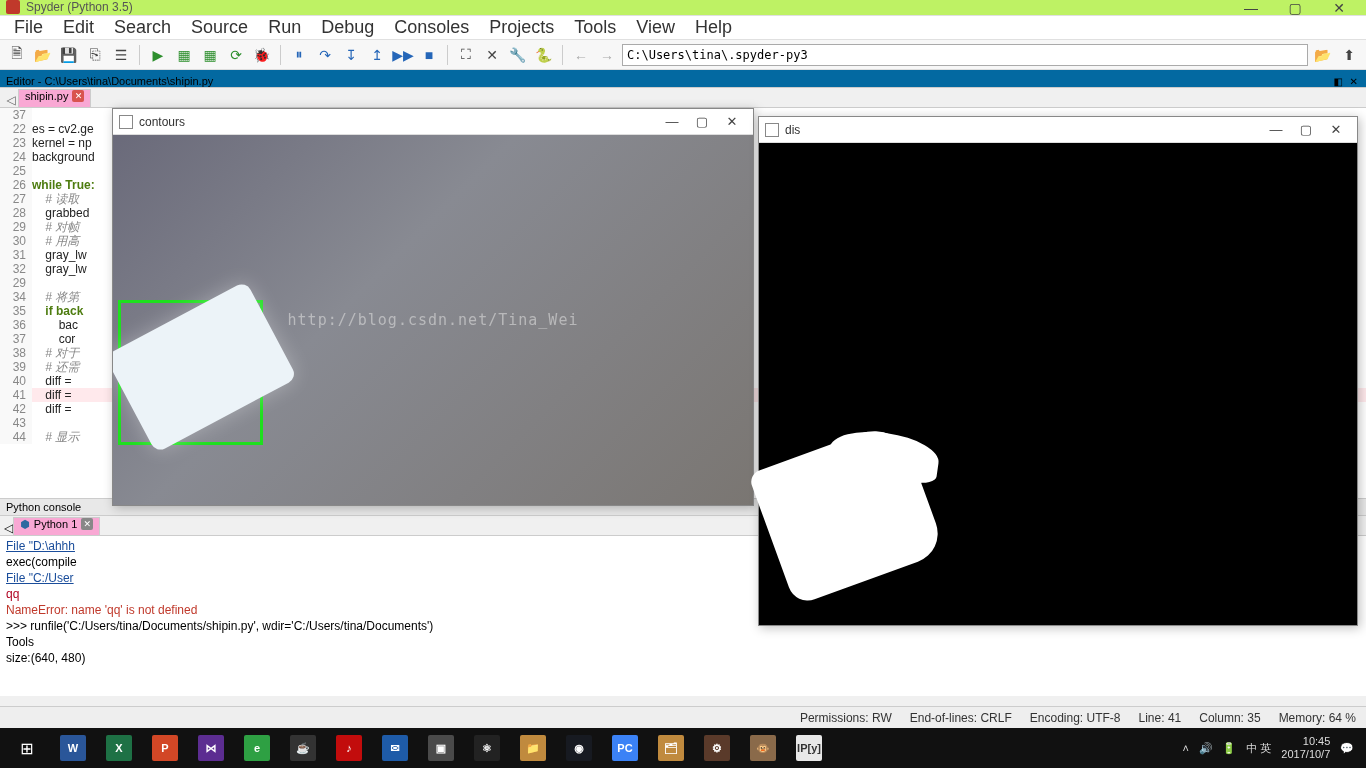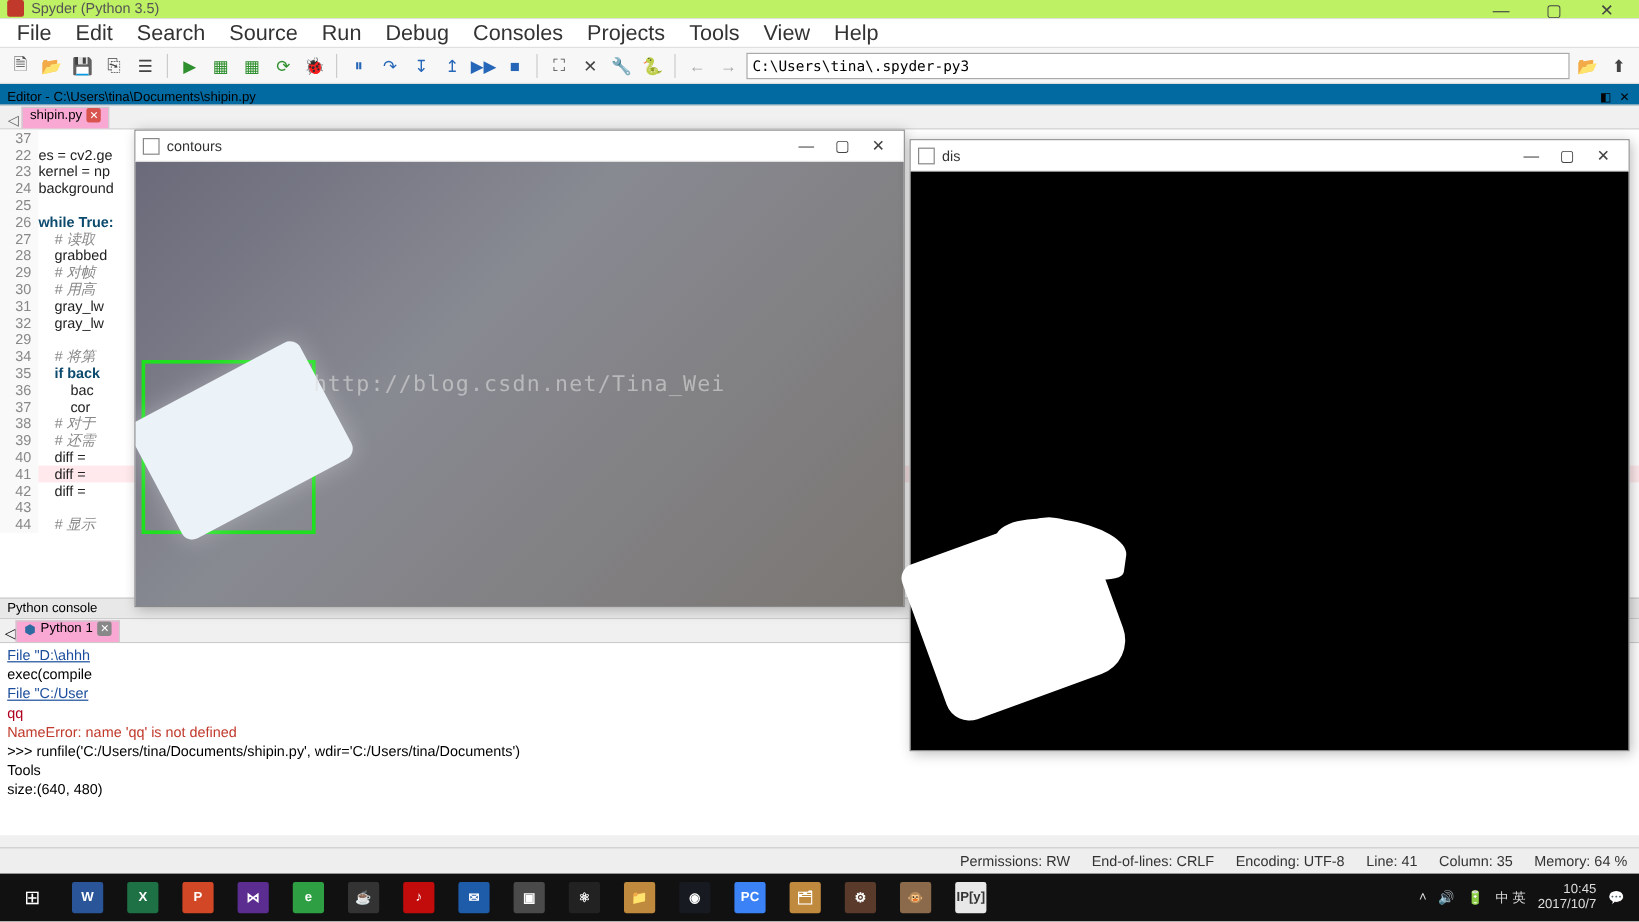--- a/index.html
+++ b/index.html
@@ -21,21 +21,21 @@
 .editor-title { height:18px; background:#0369a1; border-bottom:1px solid #ccc; padding:0 6px; font-family:monospace; font-size:11px; display:flex; align-items:flex-end; justify-content:space-between; }
 .editor-title .rbtns { font-size:10px; letter-spacing:2px; cursor:pointer; }
 .tabbar { height:20px; background:#f0f0f0; display:flex; align-items:flex-end; padding-left:4px; border-bottom:1px solid #ccc; }
 .tabbar .chev { width:14px; text-align:center; color:#666; cursor:pointer; }
 .tab { height:18px; background:#f9a8d4; border:1px solid #ccc; border-bottom:none; padding:0 6px; font-family:monospace; font-size:11px; display:flex; gap:4px; }
 .tab .close { width:12px; height:12px; background:#d9534f; border-radius:2px; color:#fff; font-size:9px; display:flex; align-items:center; justify-content:center; cursor:pointer; }
 .editor { background:#fff; font-family:Consolas,monospace; font-size:12px; line-height:14px; height:390px; overflow:hidden; }
 .eline { display:flex; }
 .gutter { width:32px; text-align:right; color:#888; padding-right:6px; background:#f9f9f9; user-select:none; }
 .code { white-space:pre; color:#222; }
-.code .kw { color:#0c4a6e; font-weight:bold; }
+.code .kw { color:#4d7c0f; font-weight:bold; }
 .code .cm { color:#888; font-style:italic; }
 .hl { background:#ffe9ec; }
 .console-title { height:18px; background:#e8e8e8; border-top:1px solid #ccc; border-bottom:1px solid #ccc; padding:0 6px; font-family:monospace; font-size:11px; display:flex; align-items:center; }
 .console-tabs { height:20px; background:#f0f0f0; display:flex; align-items:flex-end; padding-left:4px; border-bottom:1px solid #ccc; }
 .console-body { background:#fff; font-family:Consolas,monospace; font-size:12px; line-height:16px; padding:2px 6px; height:160px; overflow:hidden; }
 .console-body .link { color:#1a4d9b; text-decoration:underline; }
 .console-body .err { color:#b00020; }
 .console-body .err2 { color:#c0392b; }
 .statusbar { position:absolute; bottom:40px; left:0; right:0; height:22px; background:#eee; border-top:1px solid #ccc; display:flex; align-items:center; justify-content:flex-end; gap:18px; padding:0 10px; font-size:12px; color:#333; }
 .statusbar span b { font-weight:normal; }
@@ -45,21 +45,21 @@
 .taskbar .tray { display:flex; align-items:center; gap:10px; color:#ddd; font-size:11px; padding-right:8px; }
 .taskbar .tray .clock { text-align:right; line-height:13px; }
 .popup { position:absolute; background:#f0f0f0; border:1px solid #888; box-shadow:2px 2px 10px rgba(0,0,0,0.25); }
 .popup .ptitle { height:26px; display:flex; align-items:center; padding:0 6px; background:#fff; border-bottom:1px solid #ddd; font-size:12px; }
 .popup .ptitle .picon { width:14px; height:14px; border:1px solid #888; margin-right:6px; }
 .popup .ptitle .pname { flex:1; color:#333; }
 .popup .ptitle .pbtn { width:30px; text-align:center; color:#444; cursor:pointer; font-size:13px; }
 .contours-body { position:relative; width:100%; height:calc(100% - 26px); background:linear-gradient(135deg,#6a6a7a 0%,#888a92 40%,#7a7672 100%); overflow:hidden; }
 .phone-rect { position:absolute; left:5px; bottom:60px; width:145px; height:145px; border:3px solid #1ee01e; }
 .phone { position:absolute; left:0px; bottom:20px; width:160px; height:110px; background:#ecf3f8; transform:rotate(-28deg); border-radius:10px; box-shadow:0 0 20px rgba(255,255,255,0.3); }
-.watermark { position:absolute; top:50%; left:50%; transform:translate(-50%,-50%); color:rgba(220,220,220,0.6); font-family:monospace; font-size:18px; letter-spacing:1px; white-space:nowrap; }
+.watermark { position:absolute; top:50%; left:50%; transform:translate(-50%,-50%); color:rgba(220,220,220,0.6); font-family:monospace; font-size:15px; letter-spacing:1px; white-space:nowrap; }
 .dis-body { width:100%; height:calc(100% - 26px); background:#000; position:relative; }
 .blob { position:absolute; left:8px; top:300px; width:160px; height:140px; background:#fff; transform:rotate(-20deg); border-radius:12px 40px 30px 20px; }
 .blob2 { position:absolute; left:70px; top:290px; width:110px; height:45px; background:#fff; border-radius:50% 50% 20% 30%; transform:rotate(8deg); }
 .office-icon { width:26px; height:26px; display:flex; align-items:center; justify-content:center; font-weight:bold; color:#fff; font-size:11px; border-radius:2px; }
 </style>
 </head>
 <body>
 
 <div class="titlebar">
   <div class="icon"></div>

